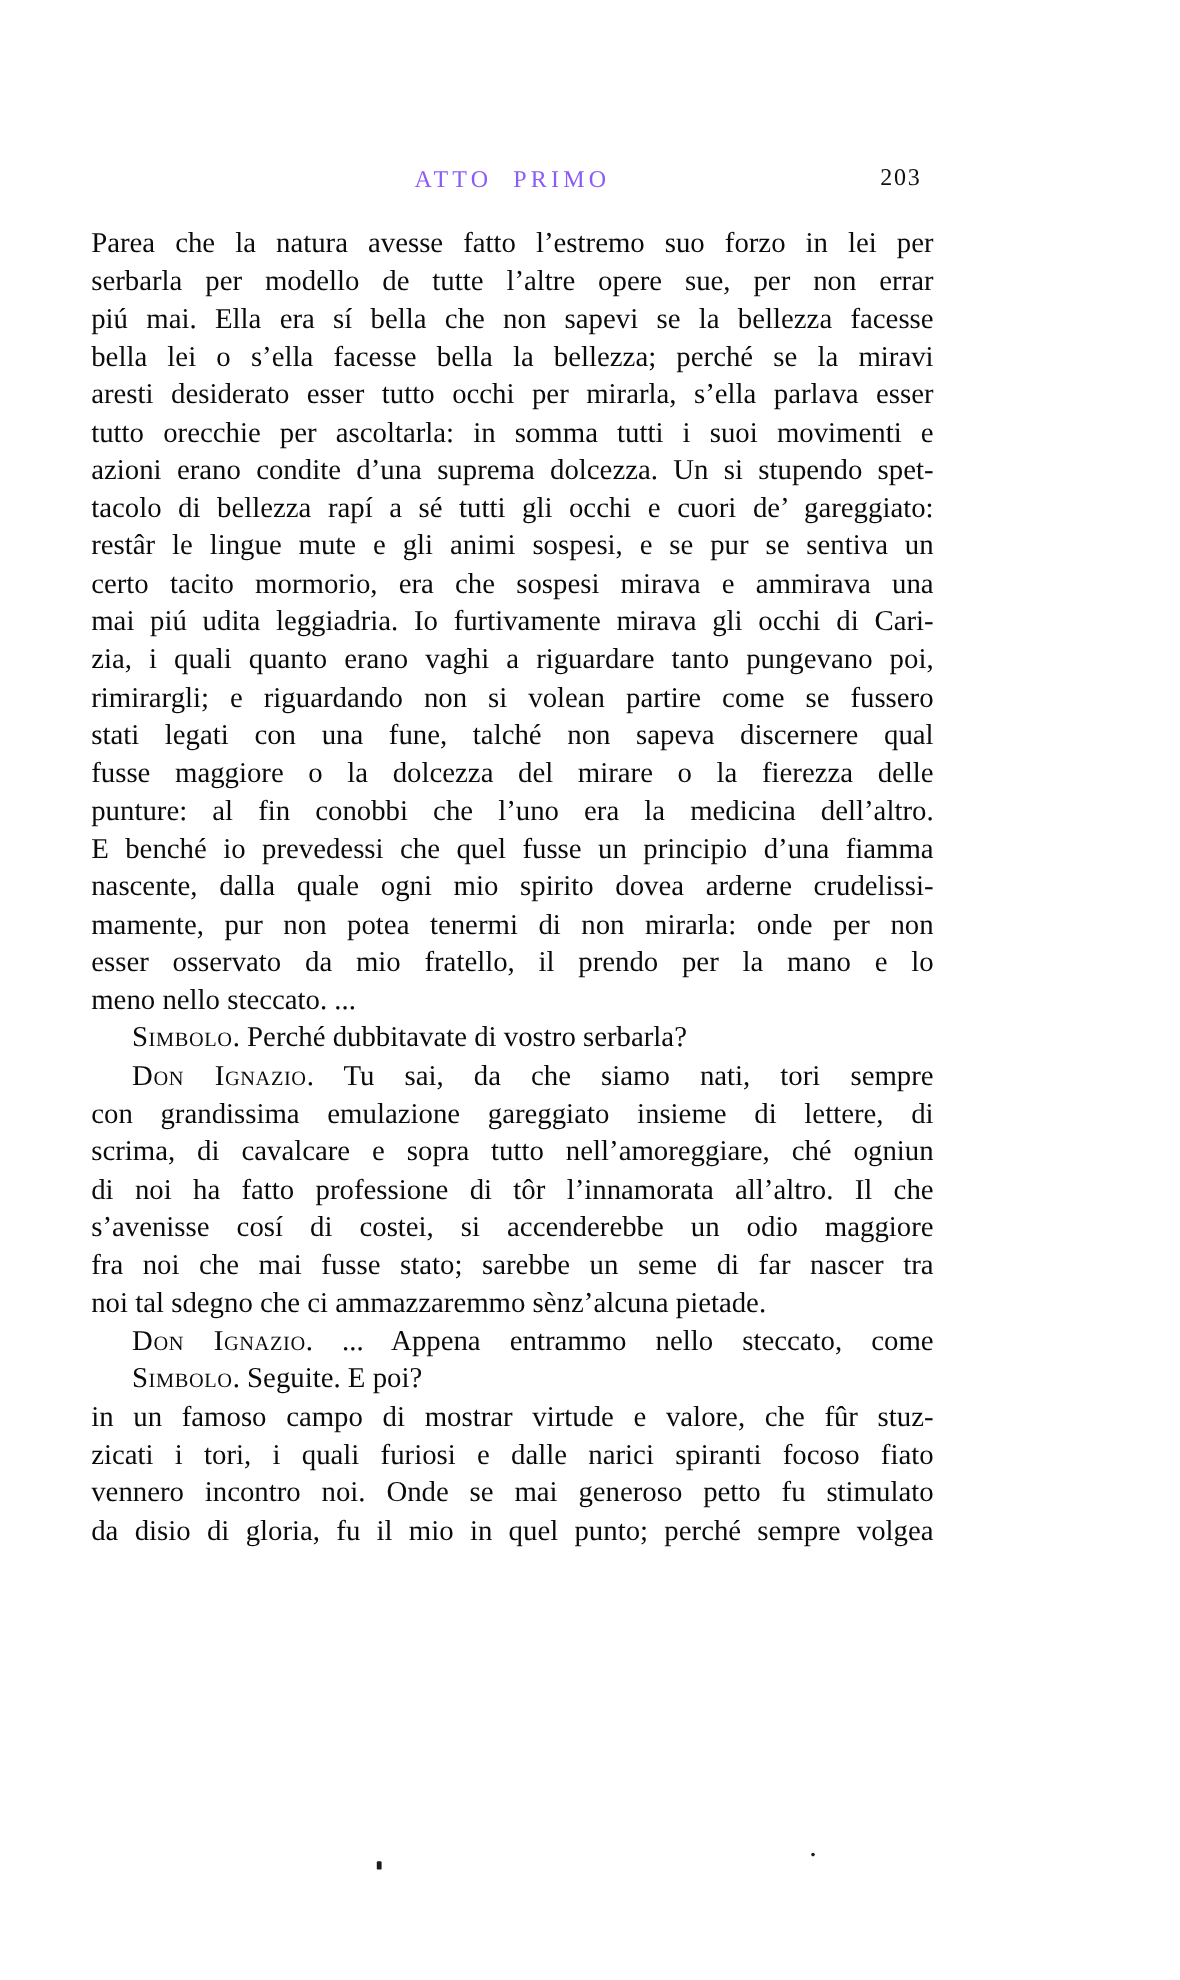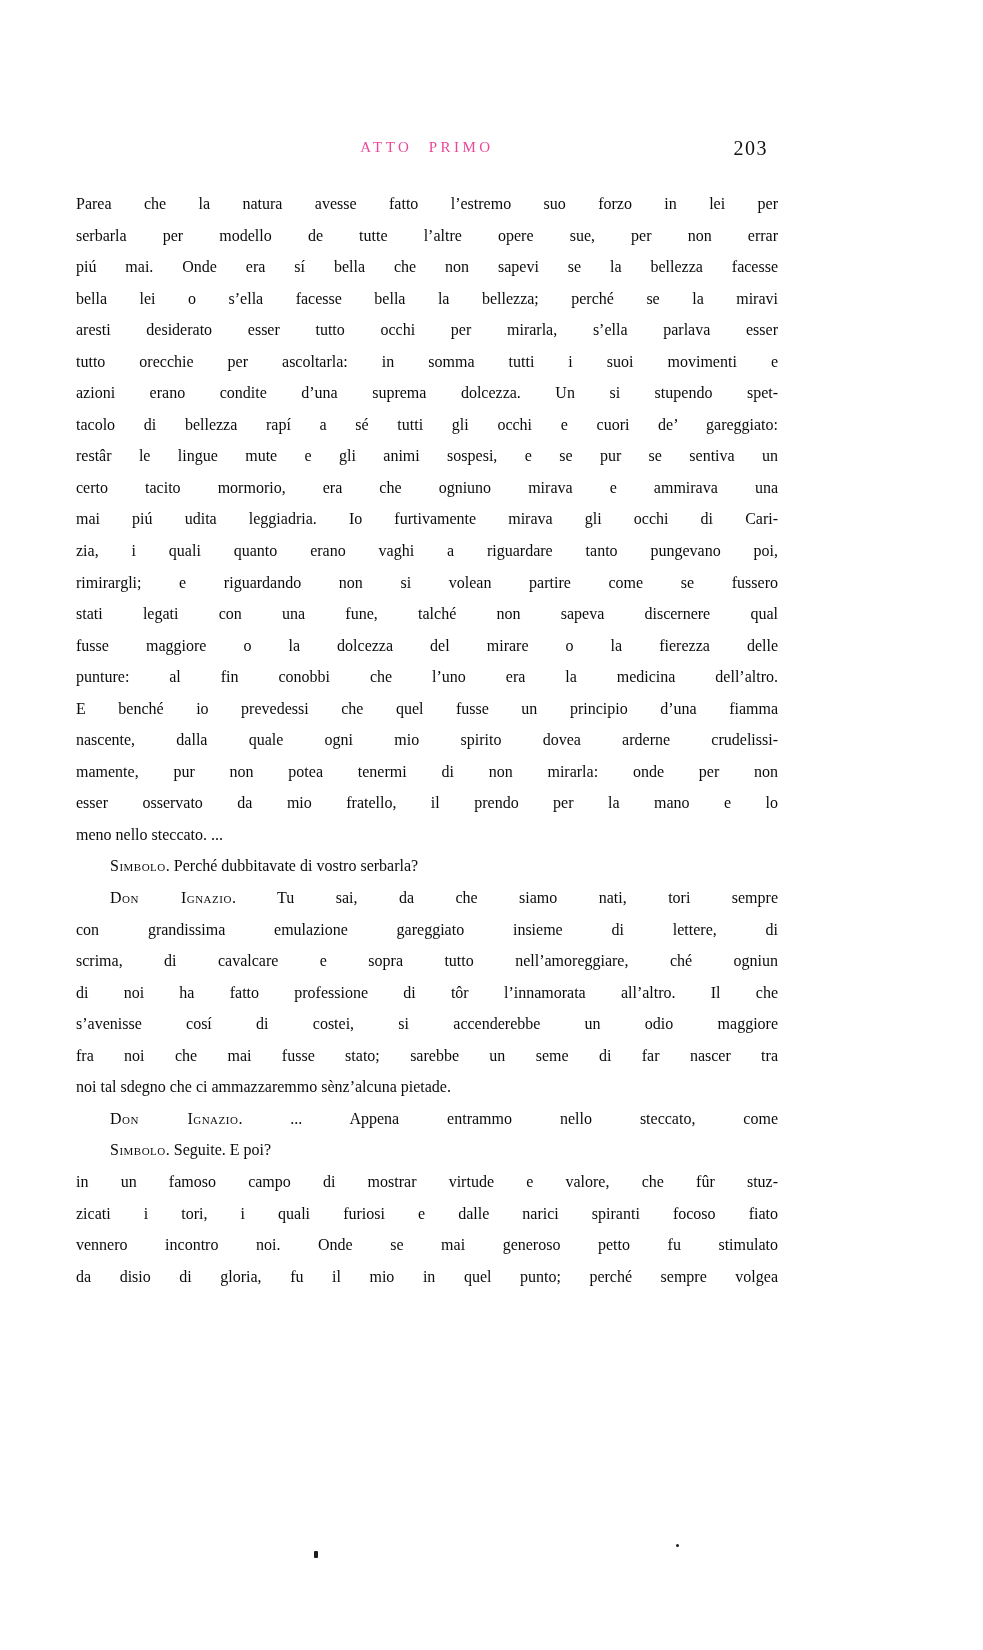--- a/index.html
+++ b/index.html
@@ -22,40 +22,40 @@
     left: 76px;
     width: 702px;
     height: 24px;
   }
   .running-title {
     position: absolute;
     left: 0;
     right: 0;
     top: 2px;
     text-align: center;
-    font-size: 15px;
+    font-size: 20px;
     letter-spacing: 3.5px;
     word-spacing: 9px;
-    color: #ec4899;
+    color: #8b5cf6;
   }
   .page-number {
     position: absolute;
     right: 10px;
     top: 0;
     font-size: 20px;
     letter-spacing: 1.5px;
     color: #101010;
     margin-left: 20px;
   }
   .text-block {
     position: absolute;
     top: 188px;
     left: 76px;
     width: 702px;
-    font-size: 16px;
+    font-size: 24px;
     line-height: 31.55px;
     color: #0b0b0b;
   }
   .line {
     height: 31.55px;
     overflow: hidden;
   }
   .line.justify {
     text-align: justify;
     text-align-last: justify;
@@ -81,28 +81,28 @@
 
 <div class="page">
   <header class="page-header">
     <div class="running-title">ATTO PRIMO</div>
     <div class="page-number">203</div>
   </header>
 
   <main class="text-block" id="text-block">
       <div class="line justify"><span>Parea che la natura avesse fatto l’estremo suo forzo in lei per</span></div>
       <div class="line justify"><span>serbarla per modello de tutte l’altre opere sue, per non errar</span></div>
-      <div class="line justify"><span>piú mai. Onde era sí bella che non sapevi se la bellezza facesse</span></div>
+      <div class="line justify"><span>piú mai. Ella era sí bella che non sapevi se la bellezza facesse</span></div>
       <div class="line justify"><span>bella lei o s’ella facesse bella la bellezza; perché se la miravi</span></div>
       <div class="line justify"><span>aresti desiderato esser tutto occhi per mirarla, s’ella parlava esser</span></div>
       <div class="line justify"><span>tutto orecchie per ascoltarla: in somma tutti i suoi movimenti e</span></div>
       <div class="line justify"><span>azioni erano condite d’una suprema dolcezza. Un si stupendo spet-</span></div>
       <div class="line justify"><span>tacolo di bellezza rapí a sé tutti gli occhi e cuori de’ gareggiato:</span></div>
       <div class="line justify"><span>restâr le lingue mute e gli animi sospesi, e se pur se sentiva un</span></div>
-      <div class="line justify"><span>certo tacito mormorio, era che ogniuno mirava e ammirava una</span></div>
+      <div class="line justify"><span>certo tacito mormorio, era che sospesi mirava e ammirava una</span></div>
       <div class="line justify"><span>mai piú udita leggiadria. Io furtivamente mirava gli occhi di Cari-</span></div>
       <div class="line justify"><span>zia, i quali quanto erano vaghi a riguardare tanto pungevano poi,</span></div>
       <div class="line justify"><span>rimirargli; e riguardando non si volean partire come se fussero</span></div>
       <div class="line justify"><span>stati legati con una fune, talché non sapeva discernere qual</span></div>
       <div class="line justify"><span>fusse maggiore o la dolcezza del mirare o la fierezza delle</span></div>
       <div class="line justify"><span>punture: al fin conobbi che l’uno era la medicina dell’altro.</span></div>
       <div class="line justify"><span>E benché io prevedessi che quel fusse un principio d’una fiamma</span></div>
       <div class="line justify"><span>nascente, dalla quale ogni mio spirito dovea arderne crudelissi-</span></div>
       <div class="line justify"><span>mamente, pur non potea tenermi di non mirarla: onde per non</span></div>
       <div class="line justify"><span>esser osservato da mio fratello, il prendo per la mano e lo</span></div>

